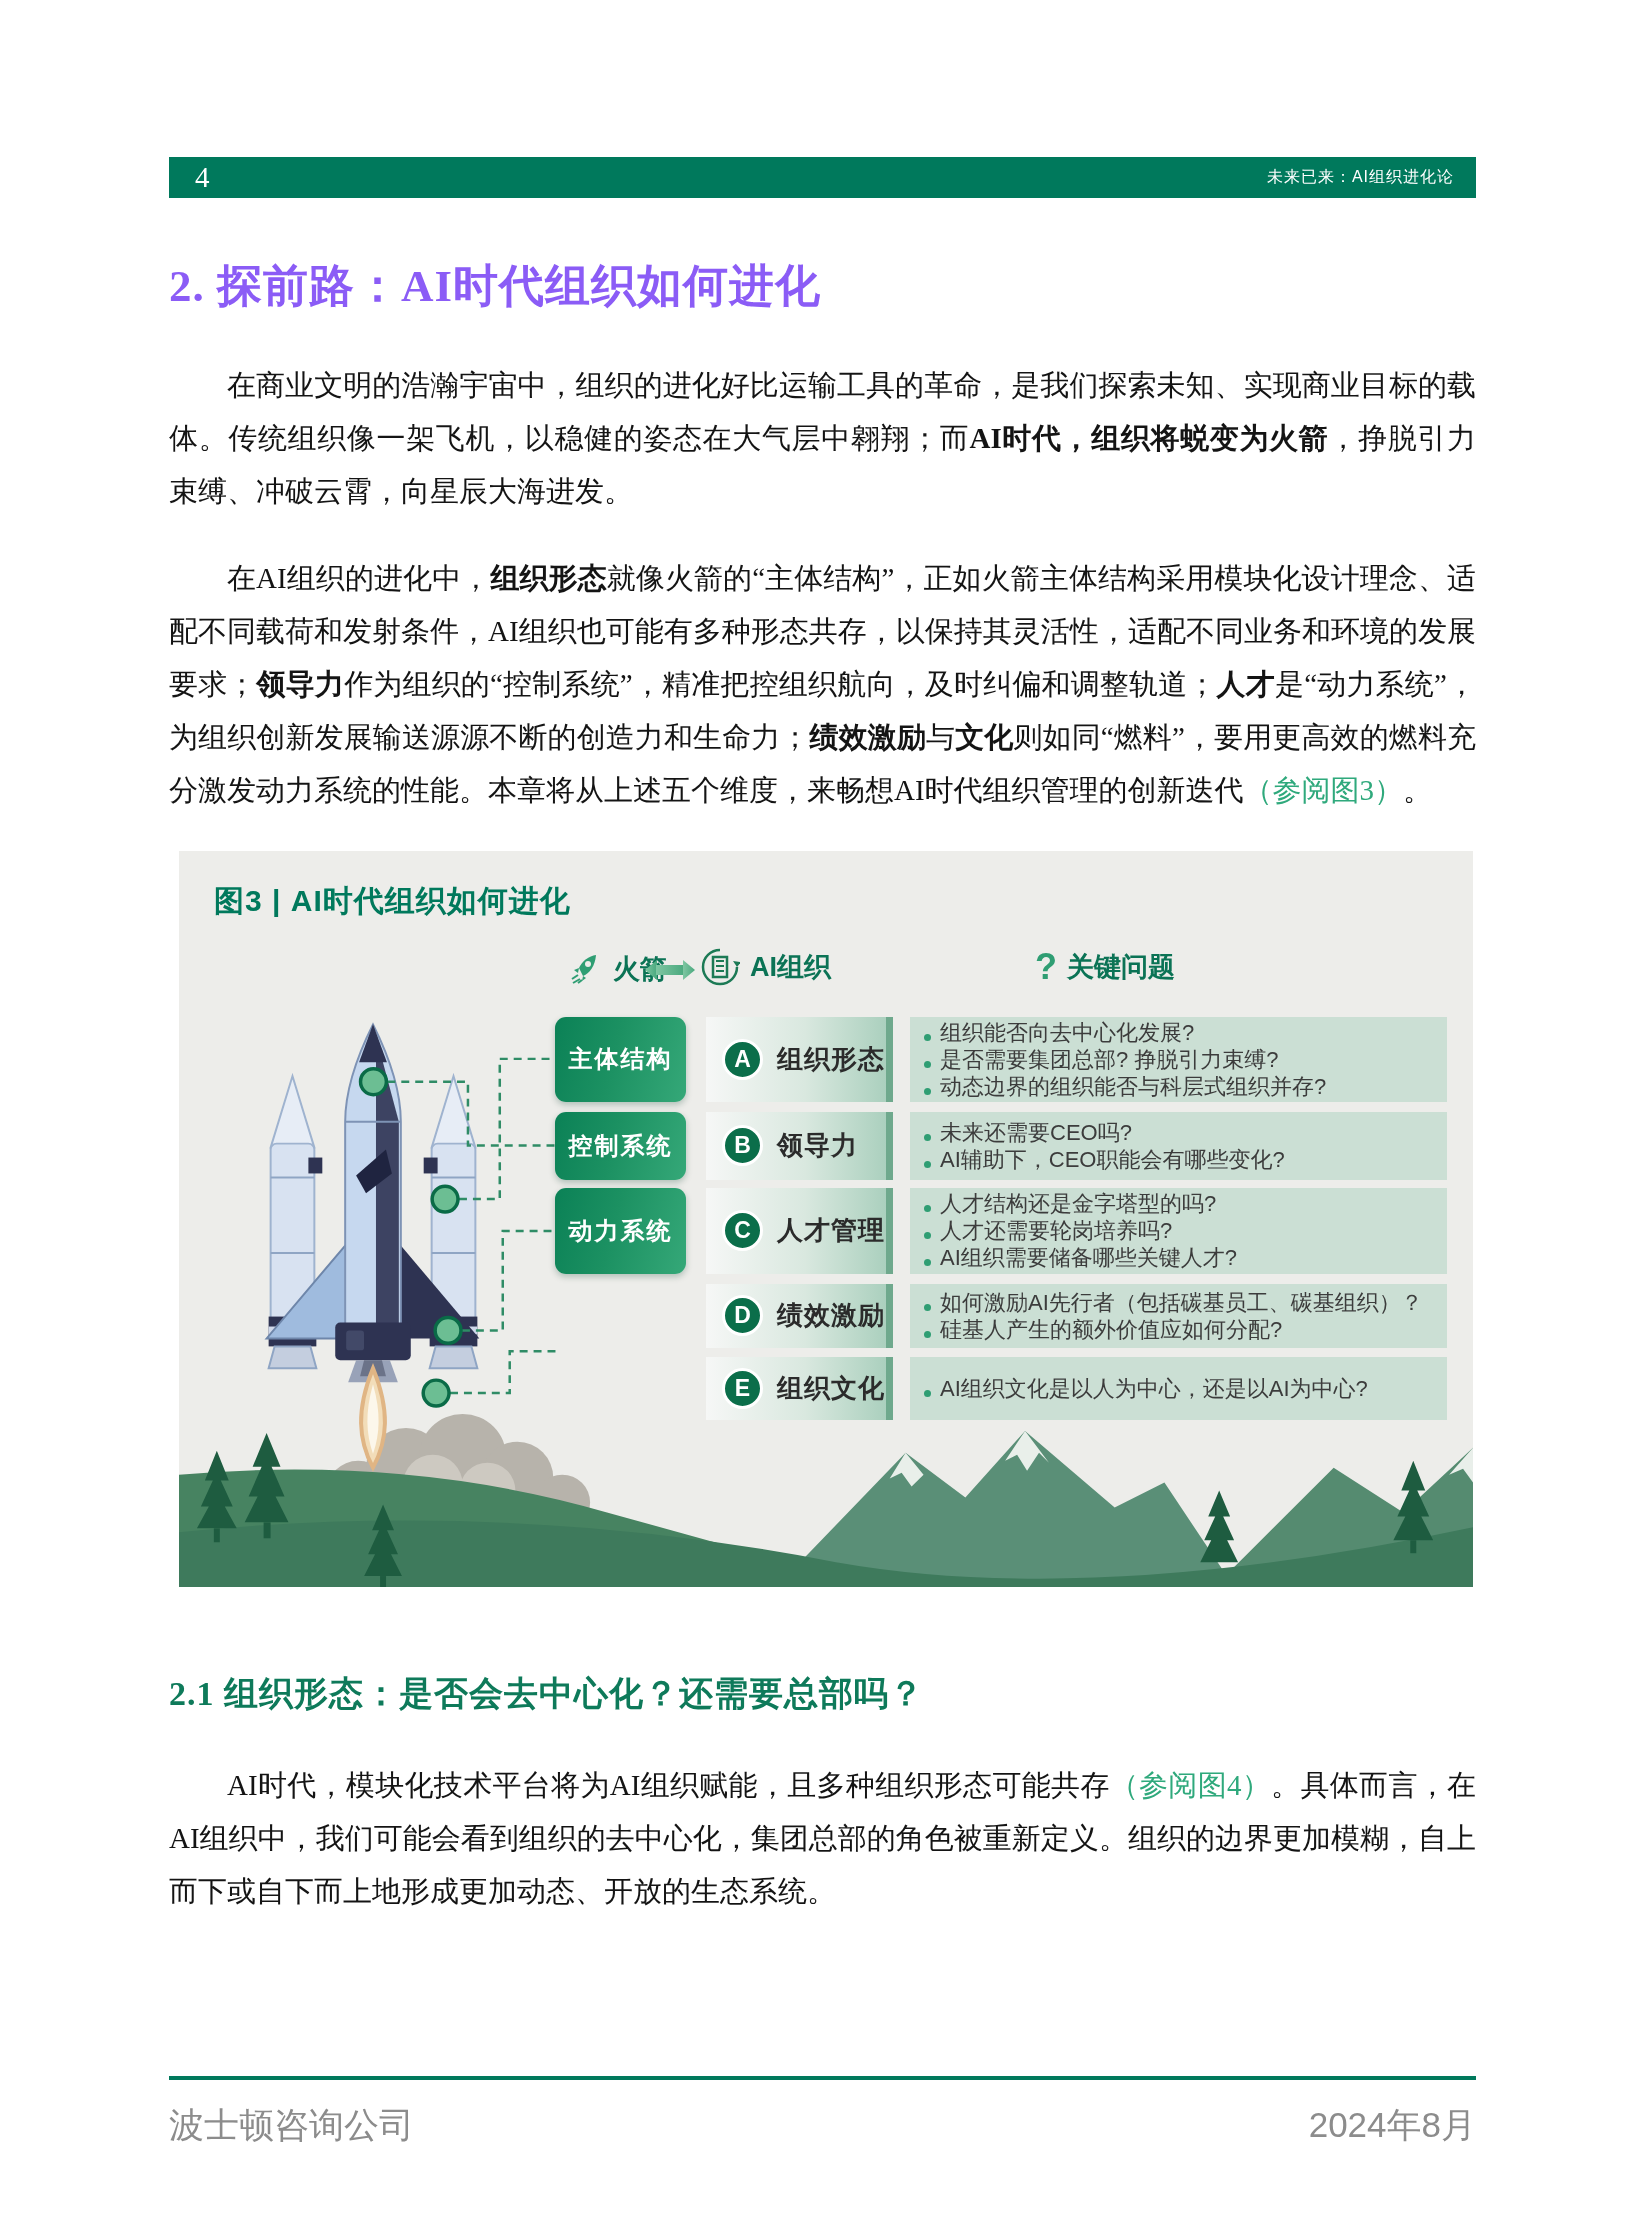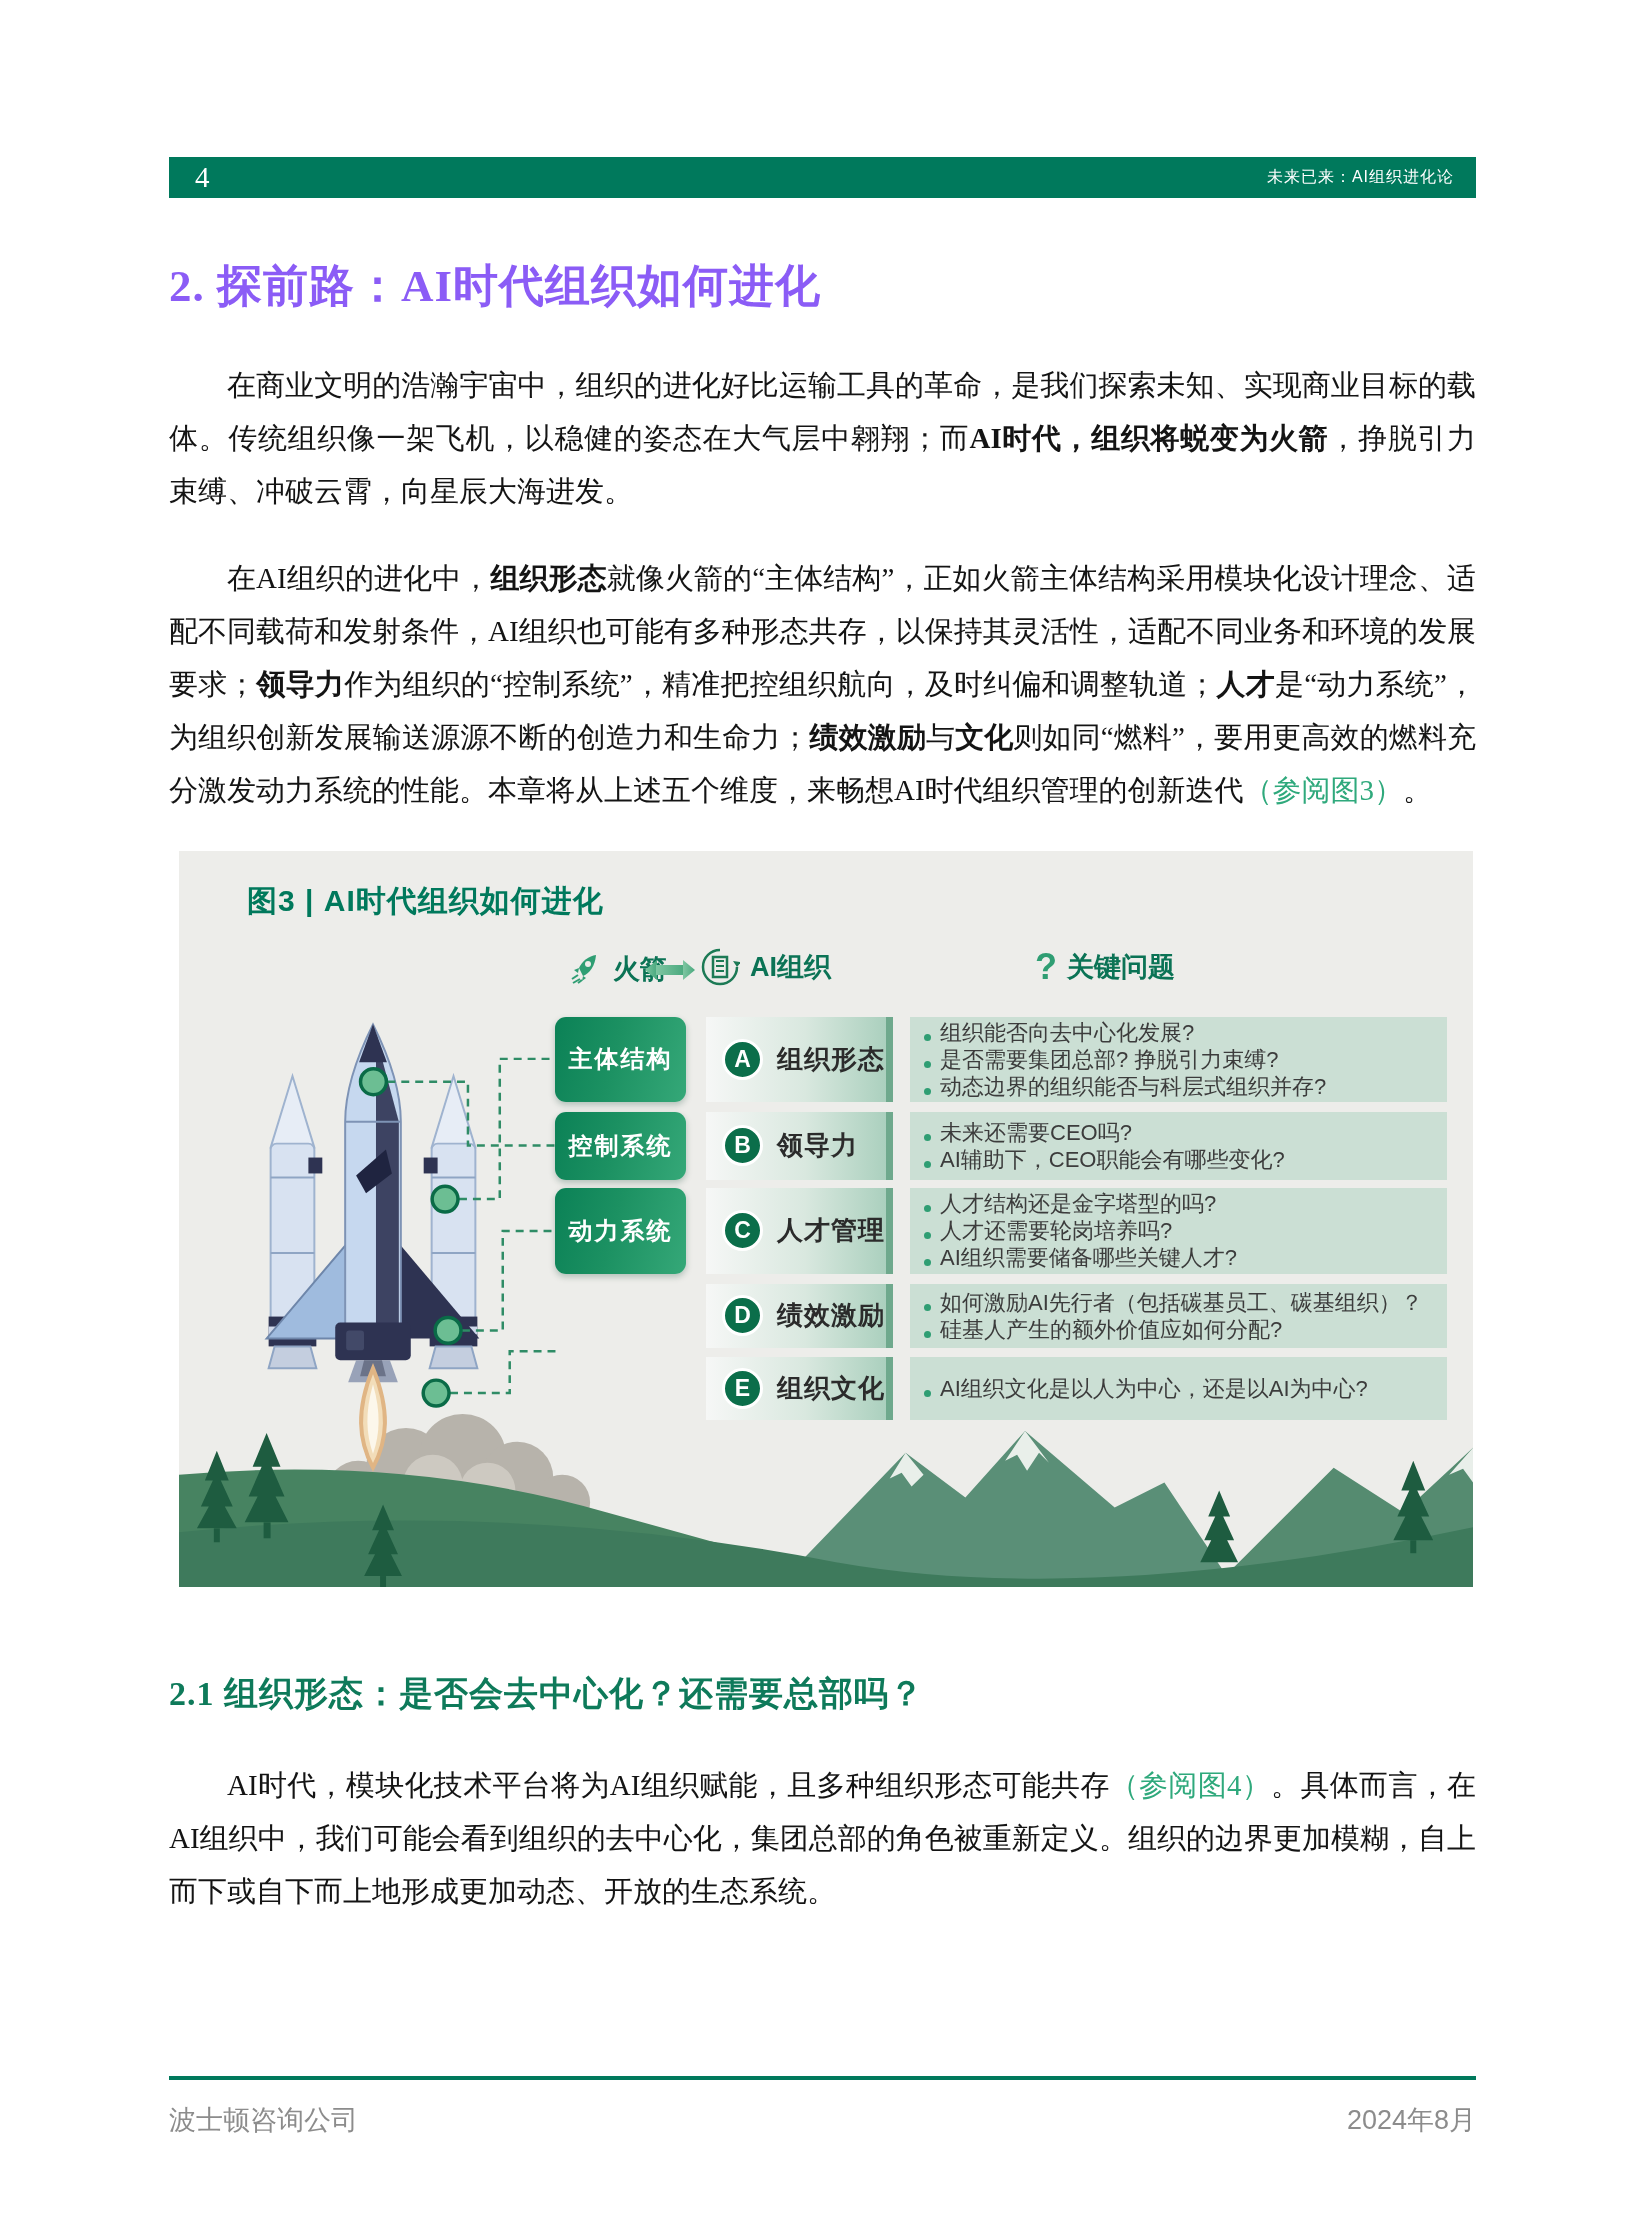--- a/index.html
+++ b/index.html
@@ -30,21 +30,21 @@
     font-size:29px;line-height:53px;text-align:justify;text-indent:2em;
     margin:0 0 34px 0;color:#141414;
   }
   p.body:last-of-type{margin-bottom:0;}
   
   .fig{
     position:relative;margin:6px 0 0 10px;width:1294px;height:736px;
     background:#EDEDEA;overflow:hidden;
     font-family:"Liberation Sans","DejaVu Sans",sans-serif;
   }
-  .fig-title{position:absolute;left:35px;top:30px;font-size:30px;font-weight:bold;color:#00795C;letter-spacing:1px;margin-left:33px;}
+  .fig-title{position:absolute;left:35px;top:30px;font-size:30px;font-weight:bold;color:#00795C;letter-spacing:1px;}
   
   .legend{position:absolute;top:96px;left:0;width:100%;height:48px;}
   .leg-group{position:absolute;display:flex;align-items:center;gap:10px;color:#0B7355;font-weight:bold;font-size:27px;}
   .leg-rocket{left:390px;top:4px;}
   .leg-arrow{left:466px;top:10px;}
   .leg-org{left:521px;top:0px;}
   .leg-q{left:856px;top:0px;}
   .qmark{font-size:36px;font-weight:bold;color:#2F9E73;line-height:40px;}
   
   .lbl{
@@ -75,21 +75,21 @@
   
   .r0{top:166px;height:85px;} .r1{top:261px;height:68px;}
   .r2{top:337px;height:86px;} .r3{top:433px;height:136px;}
   .r3d{top:433px;height:64px;} .r3e{top:506px;height:63px;}
   .overlay{position:absolute;left:0;top:0;z-index:3;pointer-events:none;}
   .rocket-wrap{position:absolute;left:30px;top:167px;width:328px;height:458px;z-index:2;}
   .land{position:absolute;left:0;bottom:0;width:1294px;height:174px;z-index:1;}
   
   .footer{position:absolute;left:169px;top:2076px;width:1307px;border-top:4px solid #00795C;}
   .footer-row{
-    display:flex;justify-content:space-between;margin-top:22px;color:#8C8C8C;font-size:27px;
+    display:flex;justify-content:space-between;margin-top:22px;color:#8C8C8C;font-size:35px;
     font-family:"Liberation Sans","DejaVu Sans",sans-serif;
   }
 </style>
 </head>
 <body>
 
 <div class="page-bar">
   <span class="pnum">4</span>
   <span class="ptitle">未来已来：AI组织进化论</span>
 </div>

